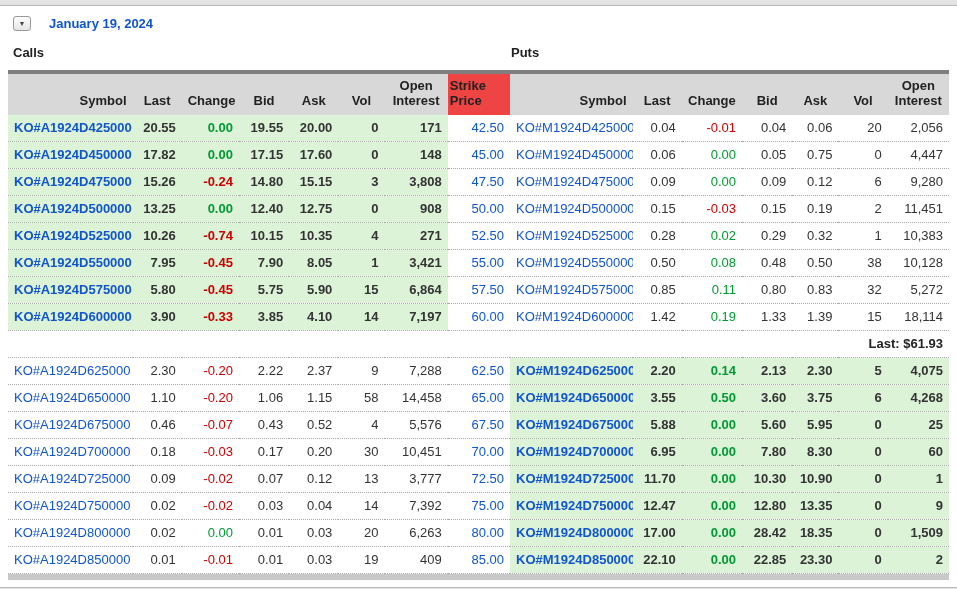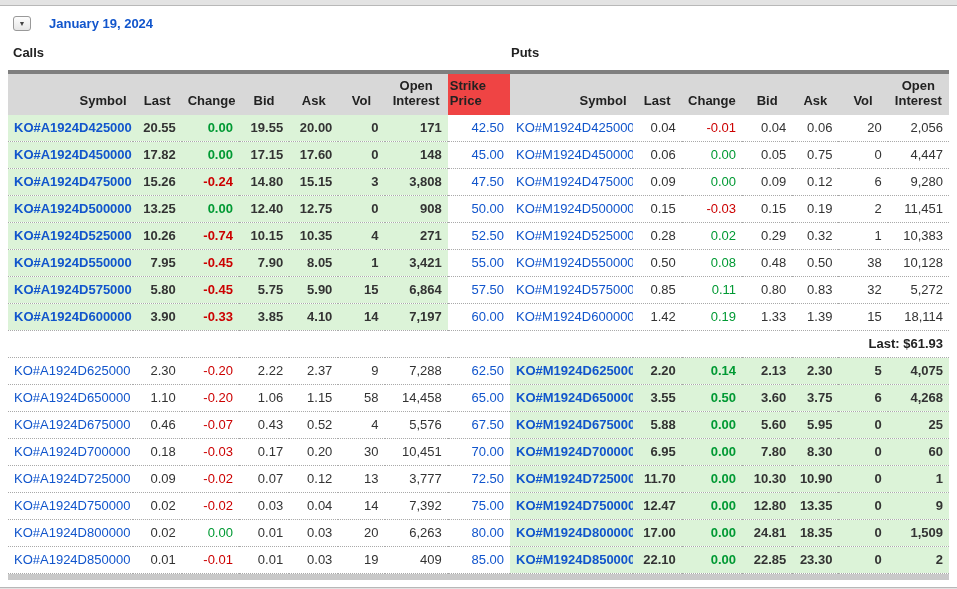--- a/index.html
+++ b/index.html
@@ -360,21 +360,21 @@
         <td class="num">0.02</td>
         <td class="num pos">0.00</td>
         <td class="num">0.01</td>
         <td class="num">0.03</td>
         <td class="num">20</td>
         <td class="num">6,263</td>
         <td class="strike"><a href="#">80.00</a></td>
         <td class="sym itm"><a href="#">KO#M1924D800000</a></td>
         <td class="num itm">17.00</td>
         <td class="num itm pos">0.00</td>
-        <td class="num itm">24.81</td>
+        <td class="num itm">28.42</td>
         <td class="num itm">18.35</td>
         <td class="num itm">0</td>
         <td class="num itm">1,509</td>
       </tr>
       <tr>
         <td class="sym"><a href="#">KO#A1924D850000</a></td>
         <td class="num">0.01</td>
         <td class="num neg">-0.01</td>
         <td class="num">0.01</td>
         <td class="num">0.03</td>

